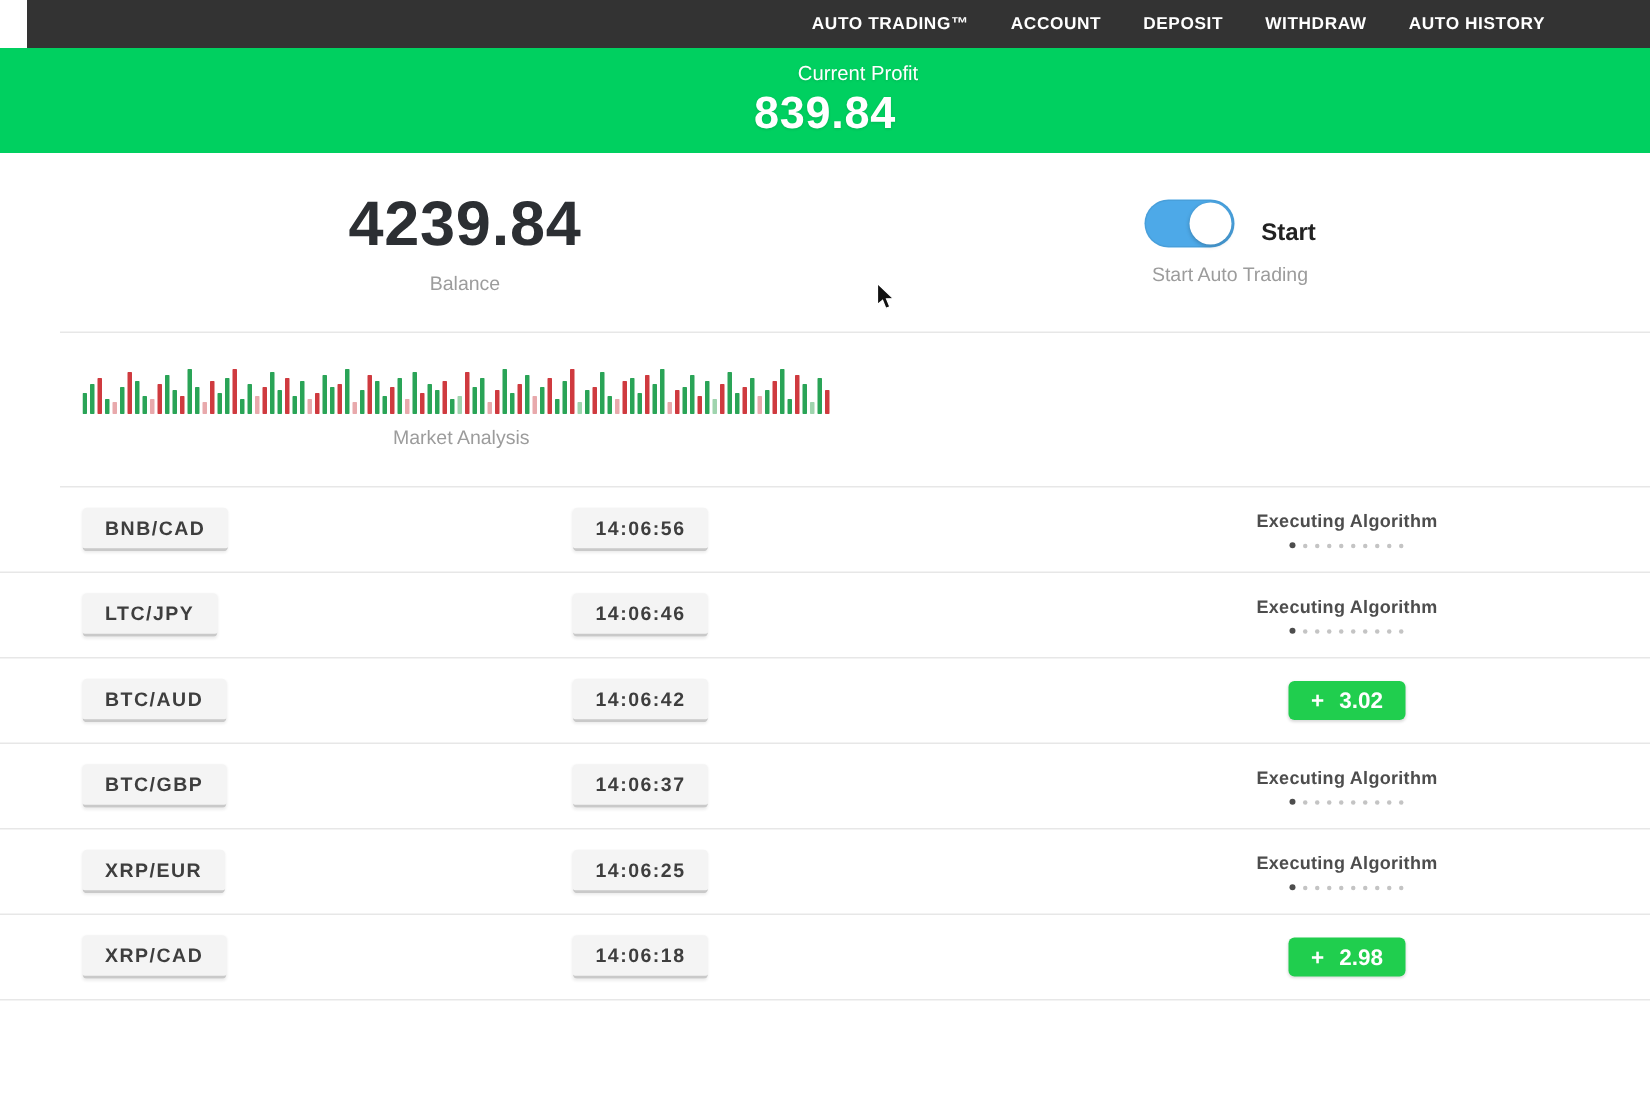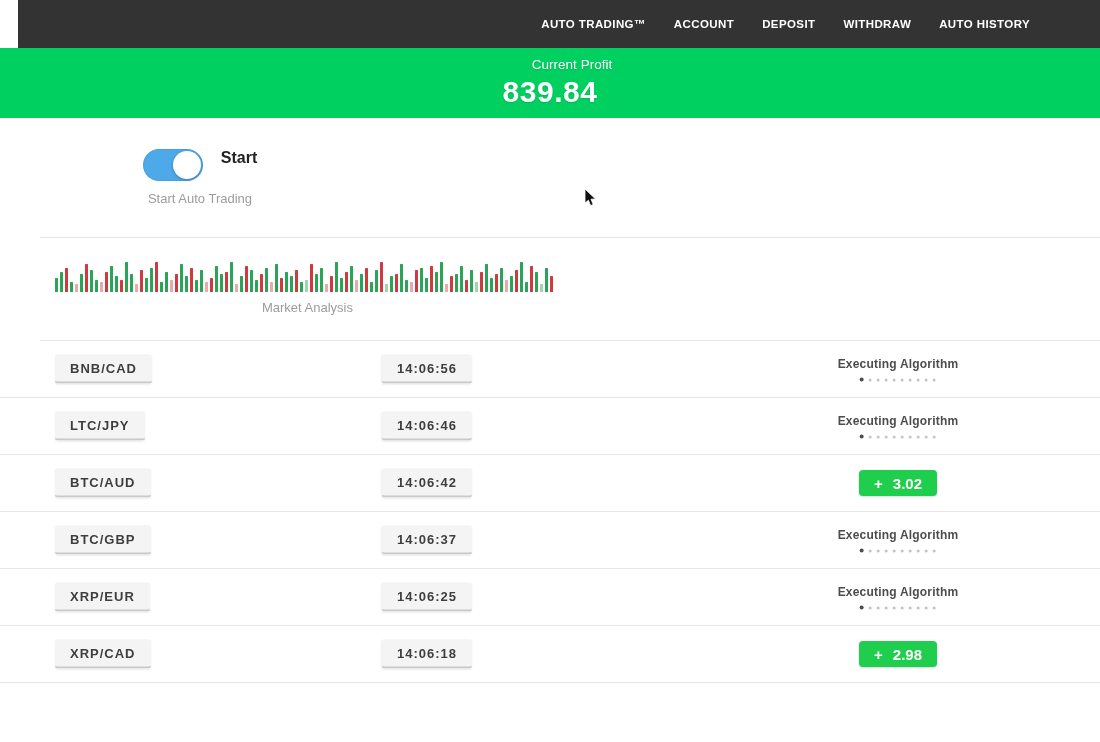--- a/index.html
+++ b/index.html
@@ -6,21 +6,21 @@
   html,body { width:1100px; height:742px; overflow:hidden; }
   body {
     font-family:"Liberation Sans", sans-serif;
     background:#ffffff;
     color:#2d2f31;
     position:relative;
   }
 
   
   .nav {
-    height:48px; background:#333333;
+    height:32px; background:#333333;
     display:flex; justify-content:flex-end;
     padding-right:70px; gap:28px;margin-left:18px;
   }
   .nav-item {
     color:#ffffff; font-size:11.5px; font-weight:bold;
     letter-spacing:.4px; cursor:pointer; white-space:nowrap;
     background:none; border:none; font-family:inherit;
   }
 
   
@@ -37,21 +37,21 @@
   .col-left  { width:620px; display:flex; flex-direction:column; align-items:center; }
   .col-right { width:400px; display:flex; flex-direction:column; align-items:center; }
 
   .section-1 { height:119px; }
   .section-1 .col-left  { justify-content:center; }
   .section-1 .col-right { justify-content:center; }
 
   .big-number { font-size:42px; font-weight:bold; color:#2c2f33; letter-spacing:.5px; line-height:1.05; }
   .sub-label  { font-size:13px; color:#9c9c9c; margin-top:10px; }
 
-  .toggle-wrap { display:flex; align-items:flex-start; gap:18px; }
+  .toggle-wrap { display:flex; align-items:flex-end; gap:18px; }
   .switch {
     width:60px; height:32px; border-radius:16px;
     background:#cfcfcf; position:relative; border:none; cursor:pointer;
     box-shadow:inset 0 0 0 1px rgba(0,0,0,.06);
   }
   .switch.on { background:#4da9e8; }
   .knob {
     position:absolute; top:2px; left:2px; width:28px; height:28px;
     background:#ffffff; border-radius:50%;
     box-shadow:0 1px 3px rgba(0,0,0,.25);
@@ -117,20 +117,24 @@
     <button class="nav-item">WITHDRAW</button>
     <button class="nav-item">AUTO HISTORY</button>
   </nav>
 
 <header class="banner">
   <div class="banner-label">Current Profit</div>
   <div class="banner-value">839.84</div>
 </header>
 
 <section class="stats-row section-1">
+  <div class="col-left">
+    <div class="big-number">4239.84</div>
+    <div class="sub-label">Balance</div>
+  </div>
   <div class="col-right">
     <div class="toggle-wrap">
       <button class="switch on" id="auto-toggle">
         <span class="knob"></span>
       </button>
       <span class="toggle-label">Start</span>
     </div>
     <div class="sub-label">Start Auto Trading</div>
   </div>
 </section>

